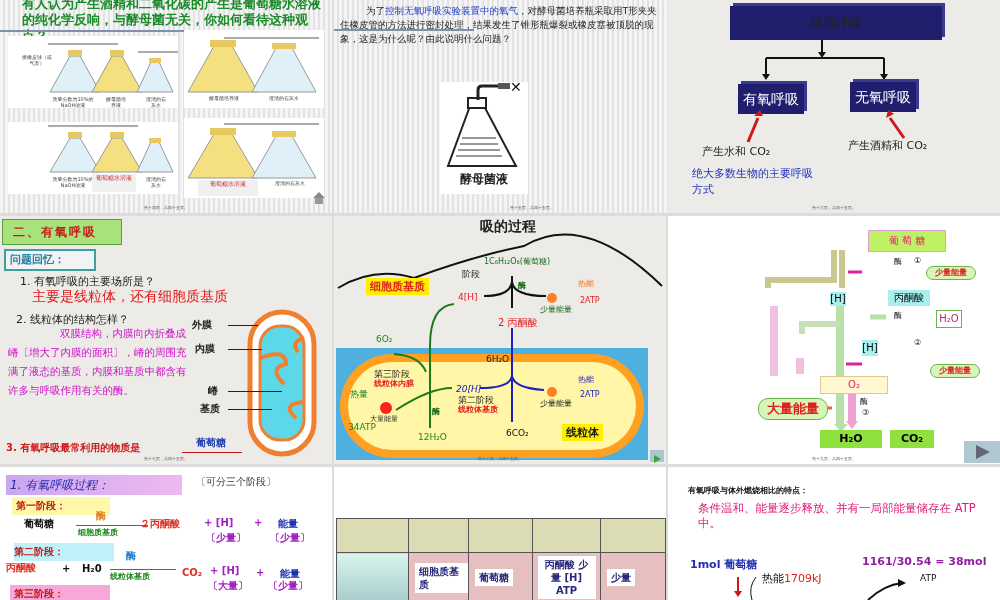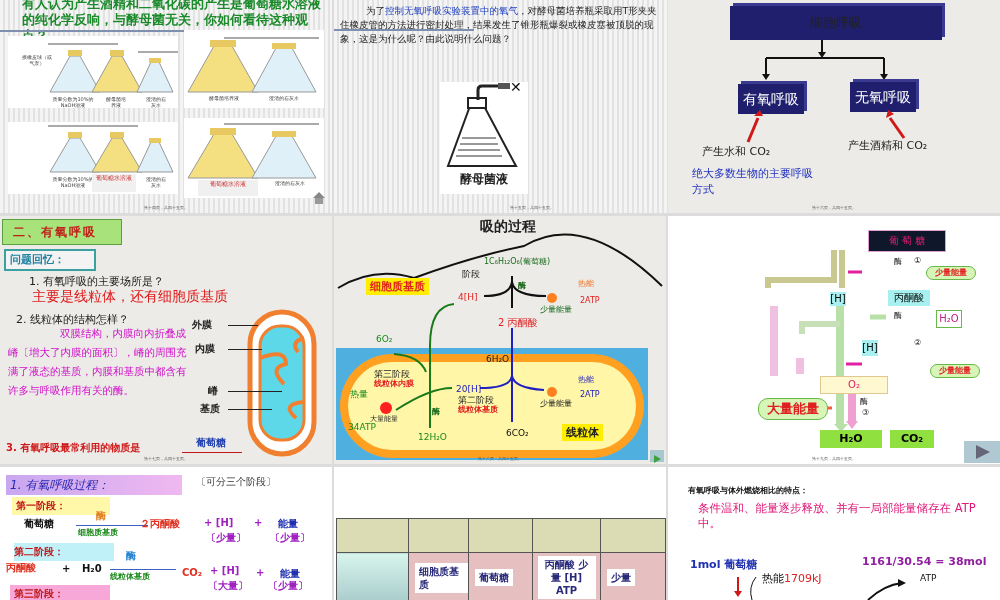--- a/index.html
+++ b/index.html
@@ -194,21 +194,21 @@
   </svg>
   <div class="t" style="left:34px;top:144px;">产生水和 CO₂</div>
   <div class="t" style="left:180px;top:138px;">产生酒精和 CO₂</div>
   <div class="blue" style="left:24px;top:166px;width:130px;">绝大多数生物的主要呼吸方式</div>
   <div class="footer">第十六页，共四十五页。</div>
 </div>
 
 <div id="s4" class="slide speckle">
   <div class="title">二、有氧呼吸</div>
   <div class="recall">问题回忆：</div>
-  <div class="t" style="left:29px;top:58px;">1. 有氧呼吸的主要场所是？</div>
+  <div class="t" style="left:20px;top:58px;">1. 有氧呼吸的主要场所是？</div>
   <div class="ans" style="left:32px;top:72px;">主要是线粒体，还有细胞质基质</div>
   <div class="t" style="left:16px;top:96px;">2. 线粒体的结构怎样？</div>
   <div class="mag">双膜结构，内膜向内折叠成嵴〔增大了内膜的面积〕，嵴的周围充满了液态的基质，内膜和基质中都含有许多与呼吸作用有关的酶。</div>
   <svg style="position:absolute;left:246px;top:92px;" width="72" height="150">
     <rect x="4" y="4" width="64" height="142" rx="32" fill="#fff" stroke="#f08030" stroke-width="5"></rect>
     <rect x="14" y="18" width="44" height="114" rx="20" fill="#5cd8e8" stroke="#f08030" stroke-width="3"></rect>
     <path d="M14 50 Q40 40 40 56 Q22 60 38 76" stroke="#f08030" stroke-width="4" fill="none"></path>
     <path d="M58 94 Q34 96 50 110" stroke="#f08030" stroke-width="4" fill="none"></path>
     <path d="M58 30 Q44 34 52 44" stroke="#f08030" stroke-width="4" fill="none"></path>
   </svg>
@@ -257,21 +257,21 @@
     <circle cx="218" cy="82" r="5" fill="#ff8020"></circle>
     <circle cx="218" cy="176" r="5" fill="#ff8020"></circle>
     <circle cx="52" cy="192" r="6" fill="#ff2020"></circle>
   </svg>
   <div class="tx" style="left:152px;top:138px;color:#222;font-size:9px;">6H₂O</div>
   <div class="tx" style="left:40px;top:152px;color:#222;font-size:9px;">第三阶段</div>
   <div class="tx" style="left:40px;top:162px;color:#e02020;font-weight:bold;">线粒体内膜</div>
   <div class="tx" style="left:16px;top:172px;color:#1a8a1a;font-size:9px;">热量</div>
   <div class="tx" style="left:36px;top:198px;color:#222;font-size:7px;">大量能量</div>
   <div class="tx" style="left:14px;top:206px;color:#1a8a1a;font-size:9px;">34ATP</div>
-  <div class="tx" style="left:122px;top:168px;color:#2020c0;font-size:9px;">20[H]</div>
+  <div class="tx" style="left:122px;top:168px;color:#2020c0;font-size:9px;font-style:italic;">20[H]</div>
   <div class="tx" style="left:124px;top:178px;color:#222;font-size:9px;">第二阶段</div>
   <div class="tx" style="left:124px;top:188px;color:#e02020;font-weight:bold;">线粒体基质</div>
   <div class="tx" style="left:98px;top:190px;color:#1a6a1a;font-weight:bold;">酶</div>
   <div class="tx" style="left:244px;top:158px;color:#2020c0;">热能</div>
   <div class="tx" style="left:246px;top:174px;color:#2020c0;">2ATP</div>
   <div class="tx" style="left:206px;top:182px;color:#222;">少量能量</div>
   <div class="tx" style="left:172px;top:212px;color:#111;font-size:9px;">6CO₂</div>
   <div class="tx" style="left:84px;top:216px;color:#1a8a1a;font-size:9px;">12H₂O</div>
   <div class="mitotag">线粒体</div>
   <div class="playbtn" style="right:2px;bottom:2px;"><svg width="14" height="12">
@@ -289,21 +289,21 @@
     <line x1="106" y1="90" x2="106" y2="160" stroke="#f0c0e0" stroke-width="8"></line>
     <line x1="132" y1="142" x2="132" y2="158" stroke="#f0c0e0" stroke-width="8"></line>
     <line x1="184" y1="178" x2="184" y2="205" stroke="#f0a0d0" stroke-width="8"></line>
     <polygon points="166,208 180,208 173,216" fill="#b8e0a8"></polygon>
     <polygon points="178,205 190,205 184,213" fill="#f0a0d0"></polygon>
     <line x1="202" y1="101" x2="218" y2="101" stroke="#b8e0a8" stroke-width="5"></line>
     <line x1="178" y1="148" x2="194" y2="148" stroke="#e020a0" stroke-width="3"></line>
     <line x1="180" y1="56" x2="194" y2="56" stroke="#e020a0" stroke-width="3"></line>
     <line x1="164" y1="192" x2="148" y2="192" stroke="#f06040" stroke-width="3"></line>
   </svg>
-  <div class="box" style="left:200px;top:14px;width:78px;height:22px;background:#0f172a;border:1px solid #e0a0d0;color:#e02070;line-height:20px;">葡 萄 糖</div>
+  <div class="box" style="left:200px;top:14px;width:78px;height:22px;background:#bef264;border:1px solid #e0a0d0;color:#e02070;line-height:20px;">葡 萄 糖</div>
   <div class="small" style="left:226px;top:40px;">酶</div>
   <div class="small" style="left:246px;top:40px;">①</div>
   <div class="oval" style="left:258px;top:50px;width:50px;height:14px;line-height:12px;">少量能量</div>
   <div class="box" style="left:162px;top:76px;width:16px;height:14px;background:#a8f0f0;line-height:14px;">[H]</div>
   <div class="box" style="left:220px;top:74px;width:42px;height:16px;background:#a8f0f0;line-height:16px;">丙酮酸</div>
   <div class="small" style="left:226px;top:94px;">酶</div>
   <div class="box" style="left:268px;top:94px;width:26px;height:18px;background:#fff;border:1px solid #68b848;color:#c02080;line-height:16px;">H₂O</div>
   <div class="small" style="left:246px;top:122px;">②</div>
   <div class="box" style="left:194px;top:124px;width:16px;height:16px;background:#a8f0f0;line-height:16px;">[H]</div>
   <div class="oval" style="left:262px;top:148px;width:50px;height:14px;line-height:12px;">少量能量</div>

